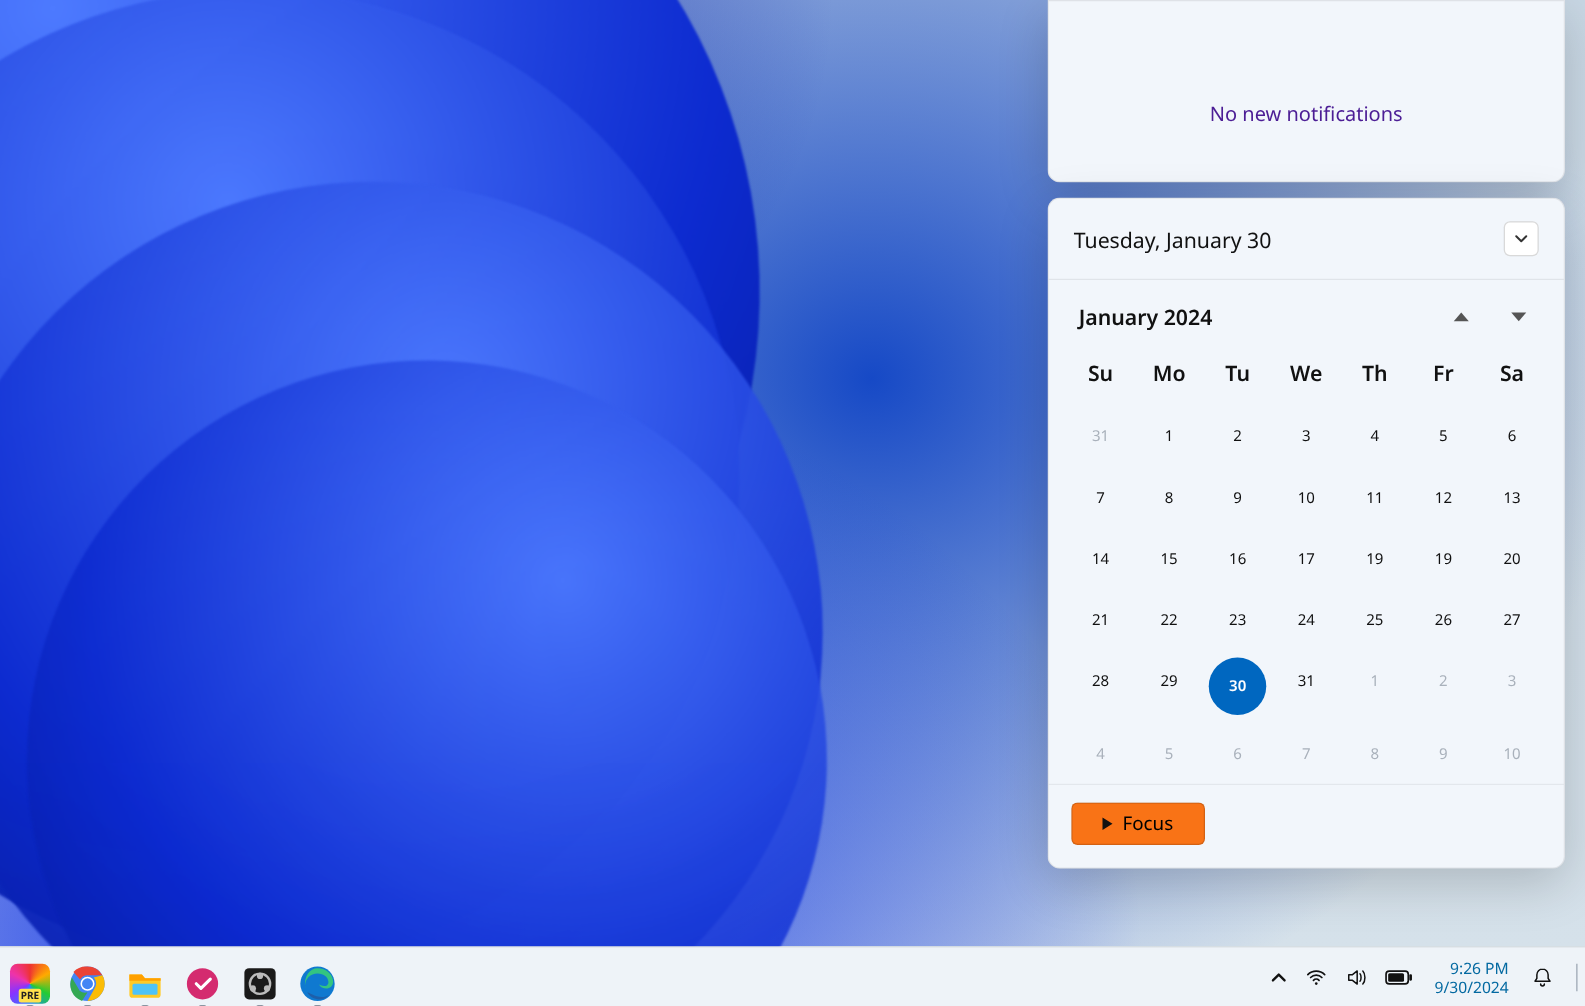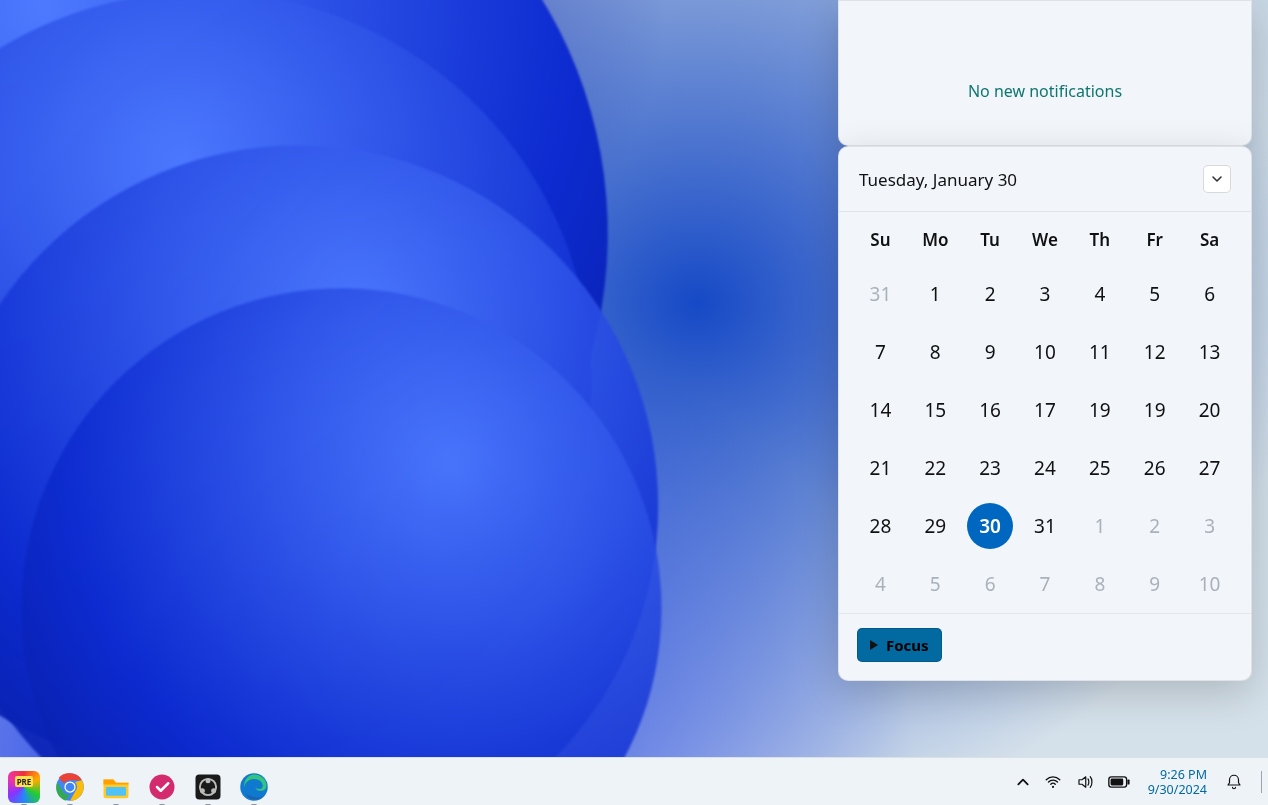--- a/index.html
+++ b/index.html
@@ -24,23 +24,23 @@
 
   
   .flyout {
     position: absolute; right: 16px;
     background: #f2f6fb;
     border: 1px solid rgba(0,0,0,0.08);
     border-radius: 10px;
     box-shadow: 0 12px 40px rgba(0,0,0,0.18);
   }
   .notif-panel { top: 0; width: 414px; height: 146px; display:flex; align-items:center; justify-content:center; border-top-left-radius:0; border-top-right-radius:0;}
-  .notif-text { color:#0f766e; font-size:16px;margin-top:36px; }
-
-  .cal-panel { top: 146px; width: 414px; }
+  .notif-text { color:#4c1d95; font-size:16px;margin-top:36px; }
+
+  .cal-panel { top: 158px; width: 414px; }
   .cal-header {
     display:flex; align-items:center; justify-content:space-between;
     padding: 18px 20px; border-bottom:1px solid rgba(0,0,0,0.07);
   }
   .cal-header-date { font-size:17px; color:#111; }
   .chevron-btn {
     width:28px; height:28px; border:1px solid rgba(0,0,0,0.15); border-radius:5px;
     background:#fff; display:flex; align-items:center; justify-content:center; cursor:pointer;
   }
   .month-row {
@@ -52,43 +52,43 @@
   .tri { width:0; height:0; border-left:6px solid transparent; border-right:6px solid transparent; cursor:pointer; }
   .tri.up { border-bottom:7px solid #555; }
   .tri.down { border-top:7px solid #555; }
 
   .grid {
     display:grid; grid-template-columns: repeat(7, 1fr);
     padding: 8px 14px 4px 14px; row-gap: 8px;
   }
   .dow { text-align:center; font-size:17px; font-weight:600; color:#111; padding:8px 0 10px;}
   .day {
-    text-align:center; font-size:19px; color:#111; padding:12px 0;
+    text-align:center; font-size:12px; color:#111; padding:12px 0;
     border-radius:50%; cursor:pointer;
   }
   .day.out { color:#a9b1bb; }
   .day.today {
     background:#0067c0; color:#fff; font-weight:600;
     width:46px; height:46px; padding:0; line-height:46px; margin:2px auto;
   }
 
   .focus-row {
     display:flex; align-items:center; justify-content:space-between;
     padding: 14px 18px 18px 18px; border-top:1px solid rgba(0,0,0,0.06);
   }
   .stepper { display:flex; align-items:center; gap:14px; }
   .step-btn {
     width:30px; height:30px; border:1px solid rgba(0,0,0,0.15); border-radius:5px;
     background:#fff; display:flex; align-items:center; justify-content:center; cursor:pointer; font-size:18px; color:#333;
   }
   .step-val { font-size:17px; }
   .step-val b { font-weight:700; }
   .focus-btn {
-    border:1px solid rgba(0,0,0,0.15); border-radius:5px; background:#0369a1;
-    padding:6px 12px; font-size:15px; display:flex; align-items:center; gap:8px; cursor:pointer;font-weight:bold;
+    border:1px solid rgba(0,0,0,0.15); border-radius:5px; background:#f97316;
+    padding:6px 24px; font-size:15px; display:flex; align-items:center; gap:8px; cursor:pointer;
   }
   .play-tri { width:0;height:0;border-top:5px solid transparent;border-bottom:5px solid transparent;border-left:8px solid #111;}
 
   
   .taskbar {
     position:absolute; left:0; right:0; bottom:0; height:48px;
     background:#eef3f8; border-top:1px solid rgba(0,0,0,0.08);
     display:flex; align-items:center; justify-content:space-between;
     padding: 0 6px 0 8px;
   }
@@ -119,20 +119,27 @@
 
   <div class="cal-header">
     <div class="cal-header-date">Tuesday, January 30</div>
     <div class="chevron-btn">
       <svg width="12" height="12" viewBox="0 0 12 12">
           <path d="M2 4 L6 8 L10 4" fill="none" stroke="#333" stroke-width="1.6" stroke-linecap="round" stroke-linejoin="round"></path>
         </svg>
     </div>
   </div>
 
+  <div class="month-row">
+    <div class="month-label">January 2024</div>
+    <div class="month-nav">
+      <div class="tri up"></div>
+      <div class="tri down"></div>
+    </div>
+  </div>
 
   <div class="grid" id="cal-grid">
       <div class="dow">Su</div>
       <div class="dow">Mo</div>
       <div class="dow">Tu</div>
       <div class="dow">We</div>
       <div class="dow">Th</div>
       <div class="dow">Fr</div>
       <div class="dow">Sa</div>
       <div class="day out">31</div>
@@ -184,21 +191,21 @@
       <span class="play-tri"></span>
       <span>Focus</span>
     </div>
   </div>
 </div>
 
 <div class="taskbar">
   <div class="tb-left" id="tb-left">
       <div class="tb-icon">
         <div style="width:32px;height:32px;border-radius:6px;background:conic-gradient(#e33,#fa0,#2c3,#28f,#83f,#e3a,#e33);display:flex;align-items:flex-end;justify-content:center;">
-          <span style="background:#ffe14d;color:#222;font-size:8px;font-weight:700;padding:0 2px;border-radius:2px;margin-bottom:16px;">PRE</span>
+          <span style="background:#ffe14d;color:#222;font-size:8px;font-weight:700;padding:0 2px;border-radius:2px;margin-bottom:1px;">PRE</span>
         </div>
         <span class="tb-under"></span>
       </div>
       <div class="tb-icon">
         <svg width="30" height="30" viewBox="0 0 48 48">
           <circle cx="24" cy="24" r="22" fill="#fff"></circle>
           <circle cx="24" cy="24" r="22" fill="#4285f4"></circle>
           <path d="M24 2a22 22 0 0 1 19 11H24a11 11 0 0 0-9.5 5.5L6 9A22 22 0 0 1 24 2z" fill="#ea4335"></path>
           <path d="M4 16l10 17a11 11 0 0 0 10 2l-7 11A22 22 0 0 1 4 16z" fill="#34a853"></path>
           <path d="M43 13a22 22 0 0 1-19 33l9-16a11 11 0 0 0-1-14z" fill="#fbbc05"></path>

